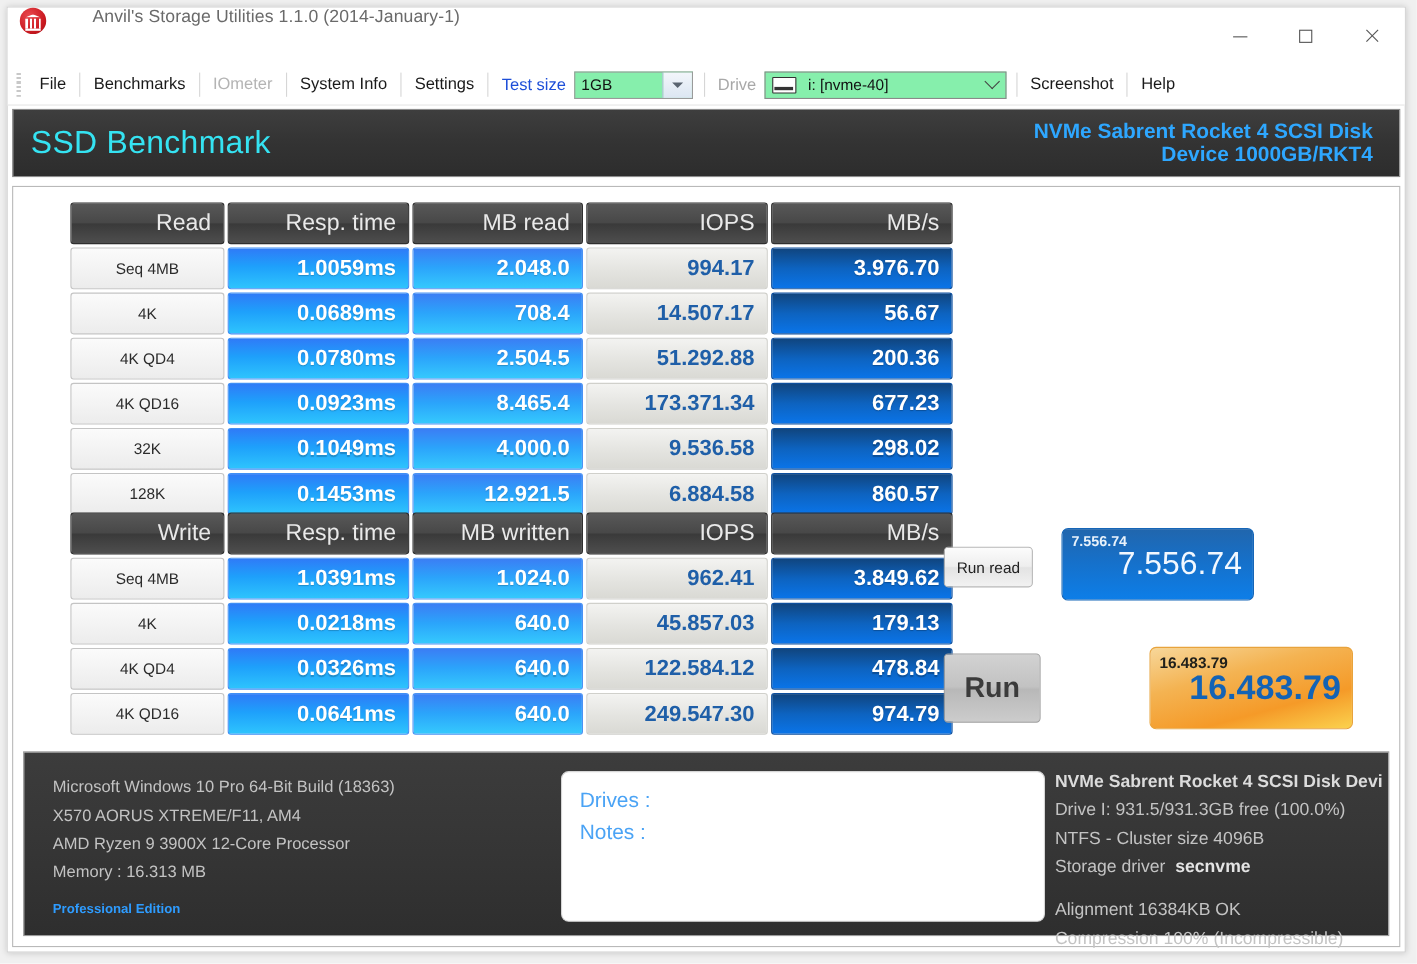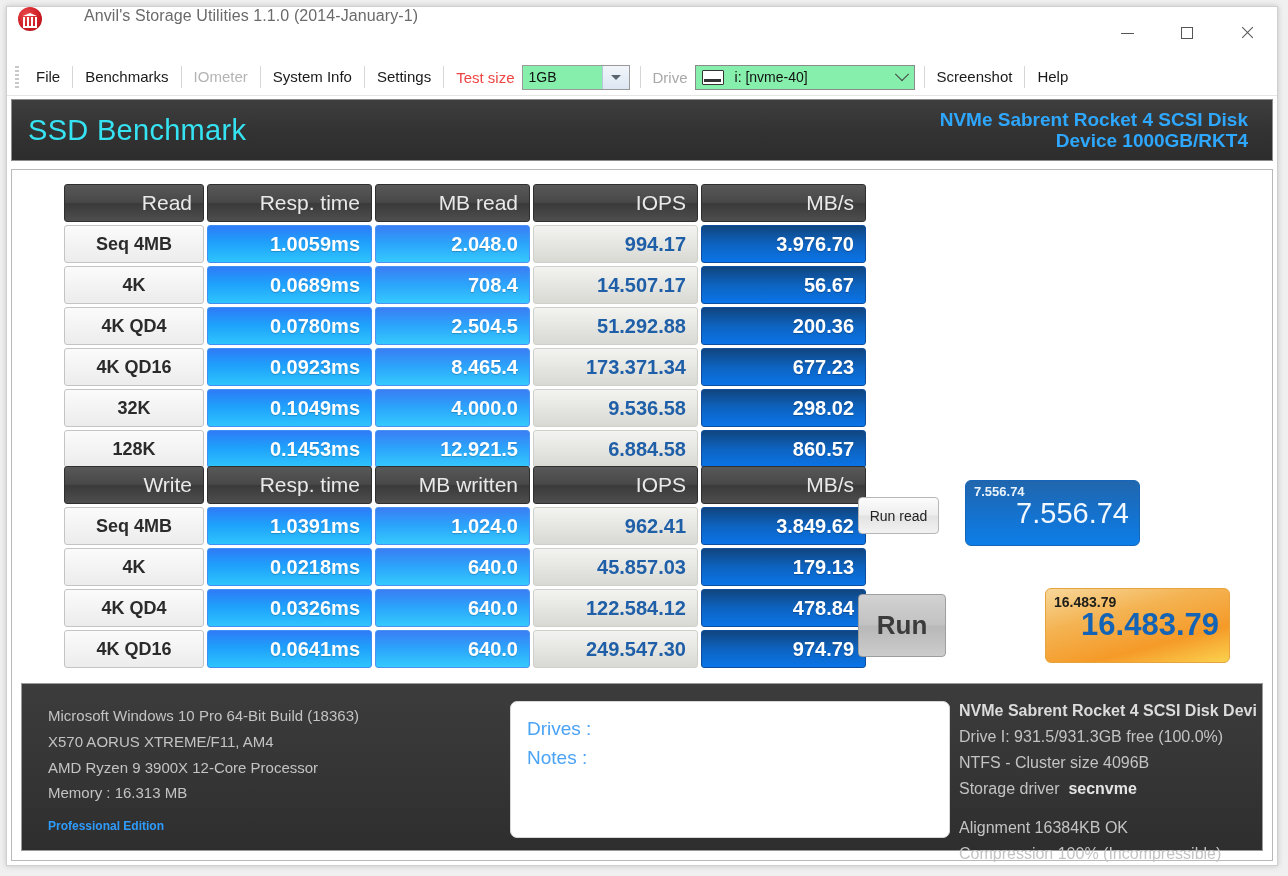--- a/index.html
+++ b/index.html
@@ -68,21 +68,21 @@
   .grip{
     width:4px;height:22px;margin-right:6px;
     background:repeating-linear-gradient(180deg,#c8c8c8 0 2px,transparent 2px 4px);
   }
   .menu-item{
     font-size:15px;color:#1a1a1a;padding:0 11px;white-space:nowrap;
     line-height:22px;cursor:default;
   }
   .menu-item.disabled{color:#b4b4b4;}
   .menu-sep{width:1px;height:22px;background:#d6d6d6;margin:0 1px;}
-  .tb-label{font-size:15px;color:#ef4444;padding:0 7px 0 11px;white-space:nowrap;}
+  .tb-label{font-size:15px;color:#1d4ed8;padding:0 7px 0 11px;white-space:nowrap;}
   .tb-label.dim{color:#a8a8a8;}
   .combo{
     height:25px;border:1px solid #9a9a9a;background:#86efac;display:flex;align-items:center;
     box-sizing:border-box;
   }
   .combo.testsize{width:108px;}
   .combo .cval{font-size:14px;color:#111;padding-left:6px;flex:1;white-space:nowrap;overflow:hidden;}
   .combo .cbtn{
     width:26px;height:23px;display:flex;align-items:center;justify-content:center;
     background:linear-gradient(180deg,#f2f6fb 0%,#dce6f2 100%);
@@ -145,21 +145,21 @@
   .c-iops{width:165px;}
   .c-mbs{width:165px;margin-right:0;}
 
   .hdr .cell{
     background:linear-gradient(180deg,#585858 0%,#484848 48%,#3a3a3a 52%,#4e4e4e 100%);
     color:#e9e9e9;font-size:21px;font-weight:normal;border:1px solid #2f2f2f;
   }
   .lblcell{
     background:linear-gradient(180deg,#fbfbfb 0%,#ececec 100%);
     border:1px solid #c4c4c4;color:#2b2b2b;
-    font-size:18px;font-weight:bold;
+    font-size:14px;font-weight:normal;
     justify-content:center;padding-right:0;
   }
   .v-resp{
     background:linear-gradient(180deg,#2f7bf7 0%,#1ea0fb 45%,#2ec4fd 100%);
     color:#ffffff;border:1px solid #3f8ff5;
     text-shadow:0 1px 1px rgba(0,0,0,0.20);
   }
   .v-mb{
     background:linear-gradient(180deg,#3b7ef4 0%,#2ba4fb 48%,#35c9fd 100%);
     color:#ffffff;border:1px solid #4b93f3;

